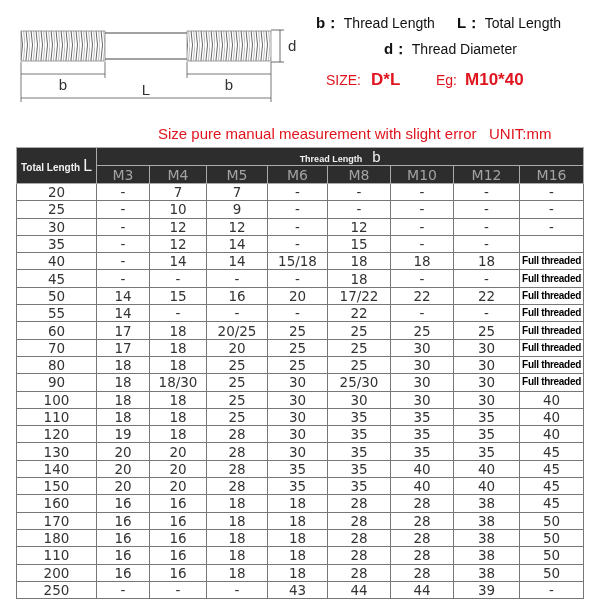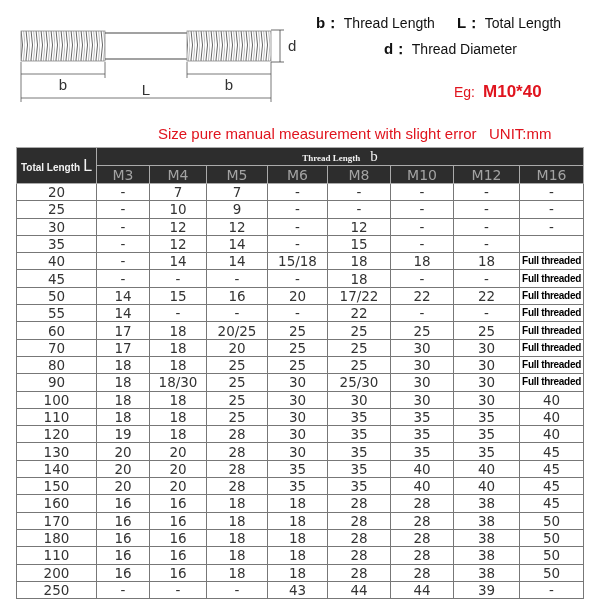--- a/index.html
+++ b/index.html
@@ -10,21 +10,21 @@
   .leg-key { font-weight:bold; font-size:15px; }
   .size-line { position:absolute; top:70px; font-family:"Liberation Sans", sans-serif; color:#e0141e; white-space:nowrap; }
   .size-label { font-size:14px; }
   .size-val { font-size:17px; font-weight:bold; margin-left:10px; }
   .note { position:absolute; top:125px; font-family:"Liberation Sans", sans-serif; font-size:15px; color:#e0141e; white-space:nowrap; }
   table { position:absolute; left:16px; top:147px; width:567px; border-collapse:collapse; table-layout:fixed; }
   th, td { border:1px solid #777; padding:0; text-align:center; }
   thead th { background:#2d2d2d; color:#f2f2f2; font-weight:normal; border-color:#aaa; }
   .th-total { font-family:"Liberation Sans", sans-serif; font-size:10px; font-weight:bold; height:34px; }
   .th-total .big { font-size:16px; font-weight:normal; margin-left:3px; }
-  .th-thread { font-family:Liberation Serif, serif; font-size:9px; font-weight:bold; height:17px;margin-left:33px; }
+  .th-thread { font-family:Liberation Sans, sans-serif; font-size:9px; font-weight:bold; height:17px;margin-left:33px; }
   .th-thread .big { font-size:15px; font-weight:normal; margin-left:10px; }
   .th-size { font-size:14px; height:17px; color:#a3a3a3; }
   tbody td { height:16.3px; font-size:13.5px; color:#333; line-height:16px; }
   td.full { font-family:"Liberation Sans", sans-serif; font-weight:bold; font-size:10px; color:#000; letter-spacing:-0.3px; }
 </style>
 </head>
 <body>
 
 <div class="diagram">
   <svg width="300" height="110" viewBox="0 0 300 110">
@@ -68,21 +68,24 @@
     <span>Thread Length</span>
   </div>
   <div class="leg-line" style="left:84px; top:40px;">
     <span class="leg-key">d：</span>
     <span>Thread Diameter</span>
   </div>
   <div class="leg-line" style="left:157px; top:14px;">
     <span class="leg-key">L：</span>
     <span>Total Length</span>
   </div>
-  <div class="size-line" style="left:154px;margin-top:12px;">
+  <div class="size-line" style="left:26px;">
+    <span class="size-label">SIZE:</span><span class="size-val">D*L</span>
+  </div>
+  <div class="size-line" style="left:136px;">
     <span class="size-label">Eg:</span><span class="size-val" style="margin-left:8px;">M10*40</span>
   </div>
 </div>
 
 <div class="note" style="left:158px;">Size pure manual measurement with slight error</div>
 <div class="note" style="left:489px;">UNIT:mm</div>
 
 <table>
   <colgroup>
     <col style="width:80px">

